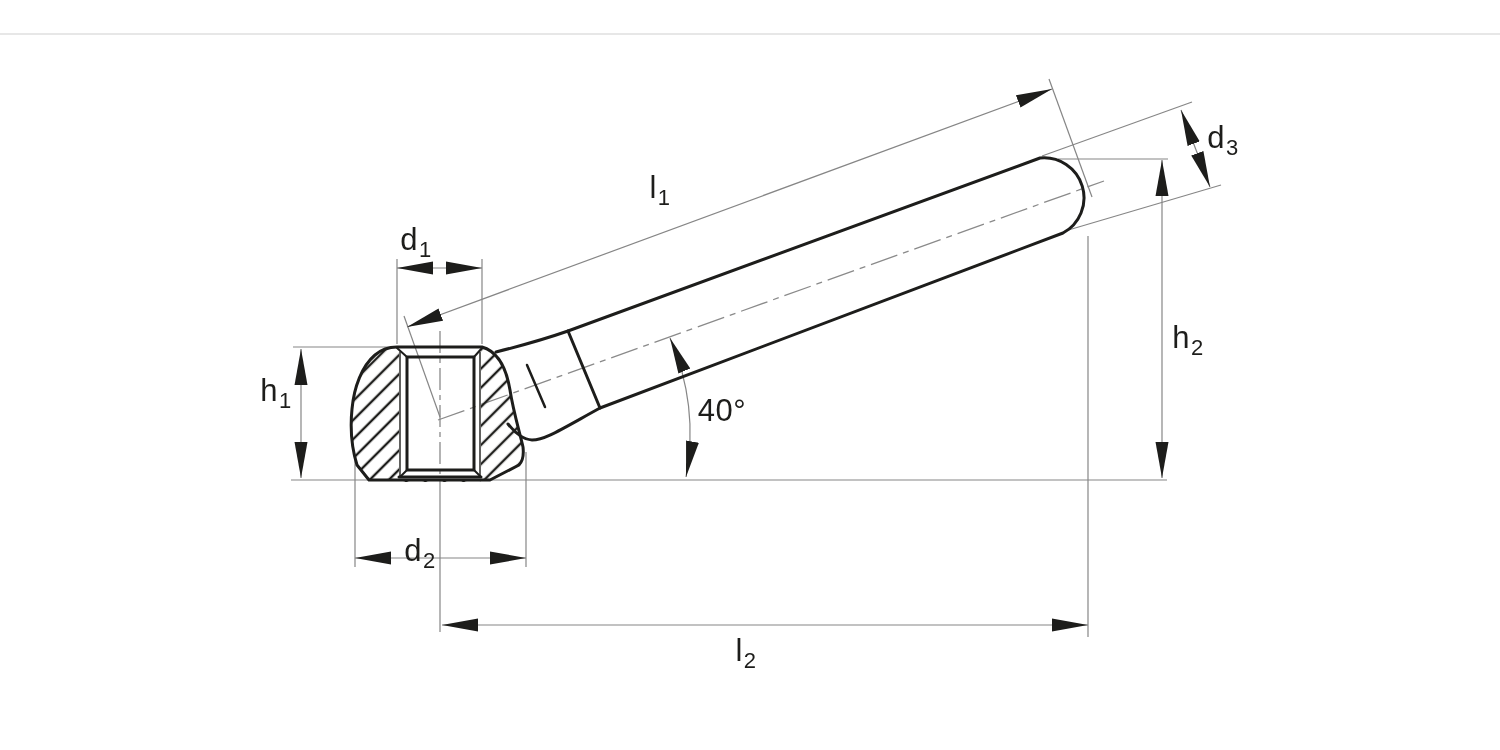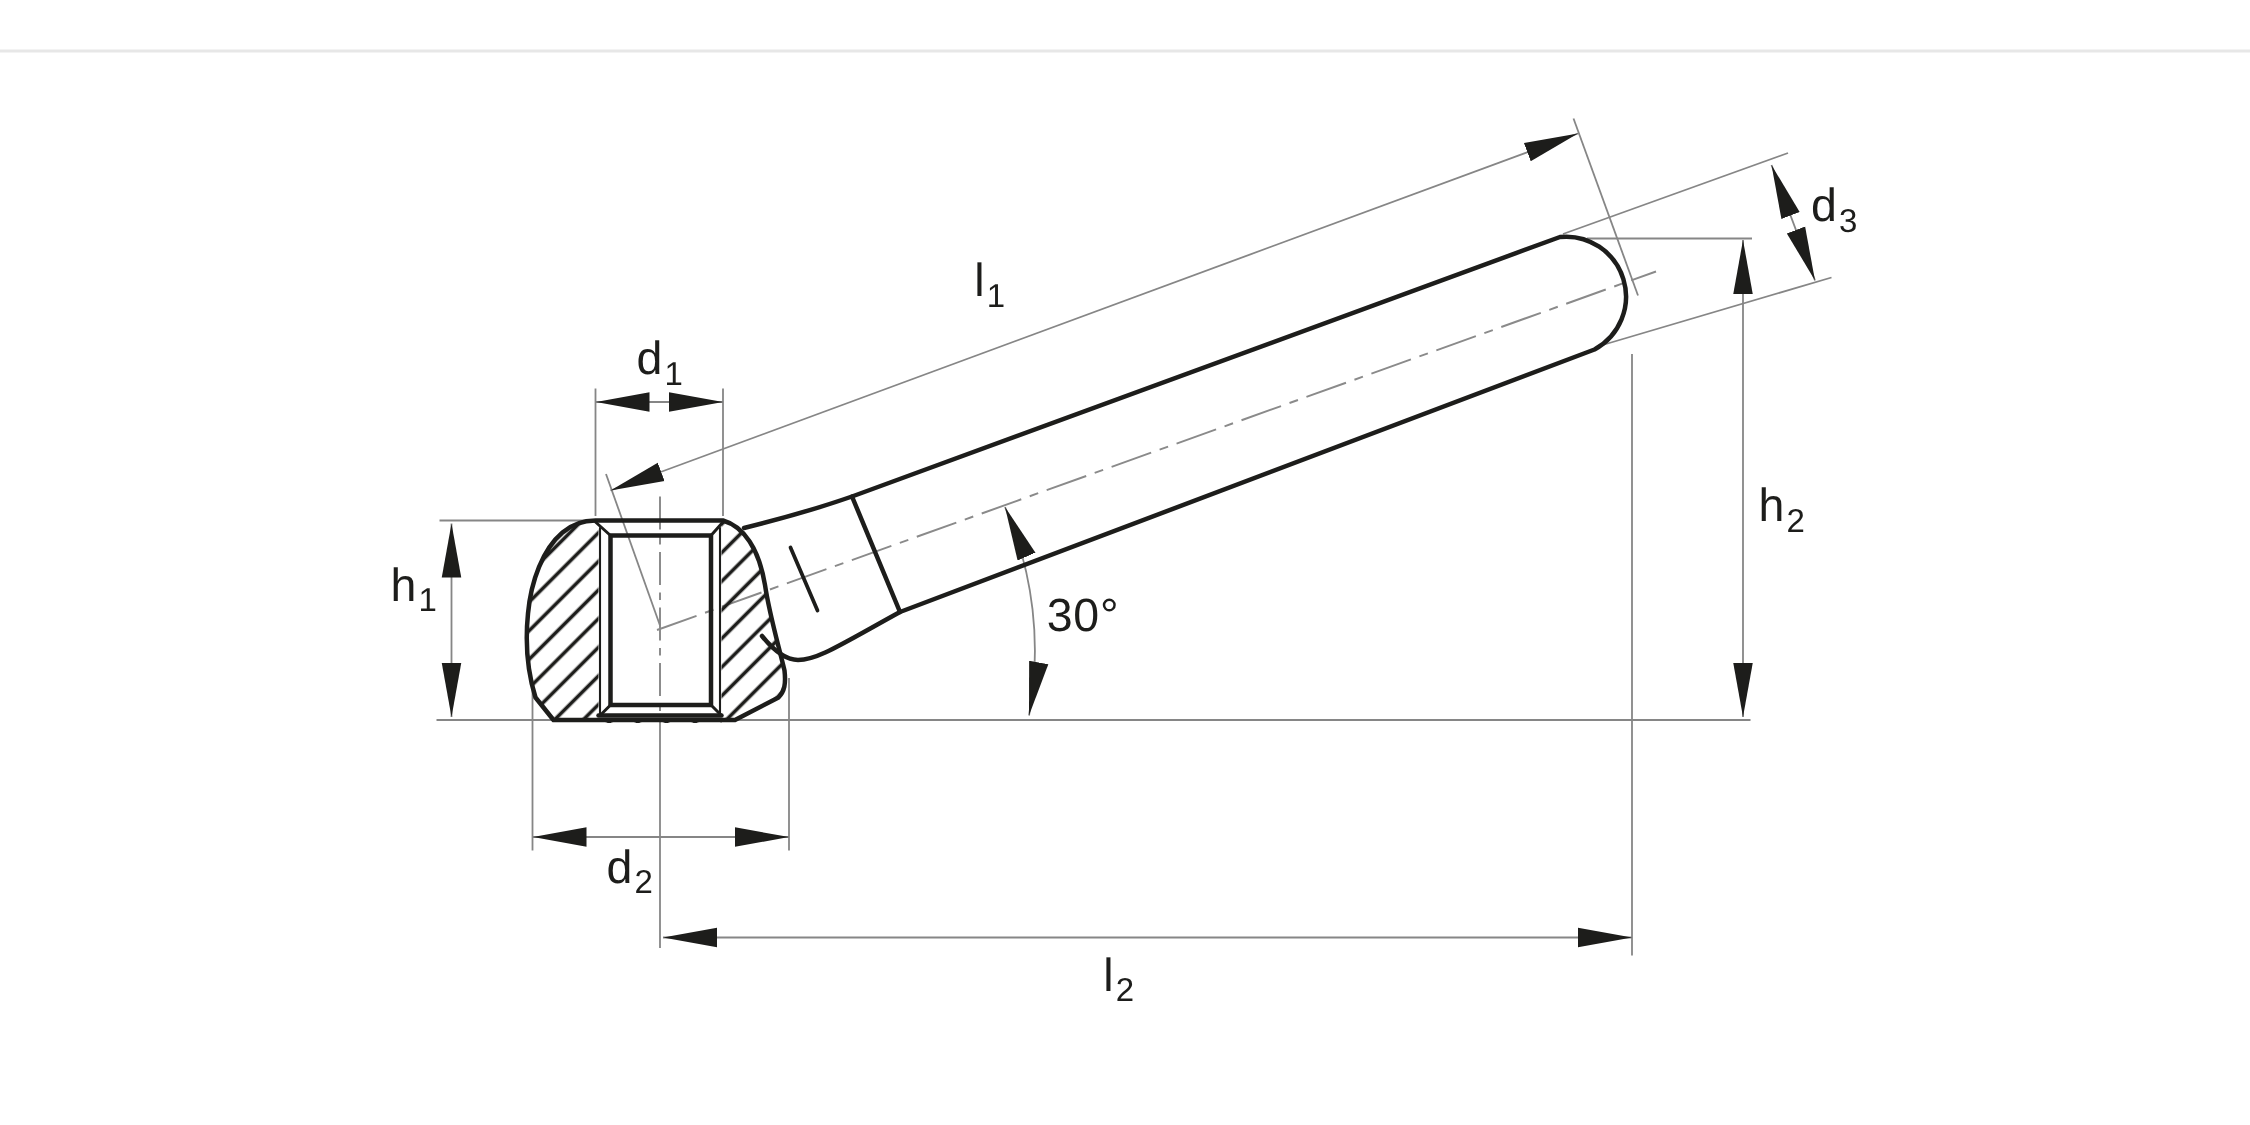--- a/index.html
+++ b/index.html
@@ -117,38 +117,38 @@
                L1040,158
                A40,40 0 0 1 1063,233
                L600,408
                C560,430 545,440 532,440
                C524,440 516,434 508,424"></path>
       <path stroke-width="3" d="M568,331 L600,408"></path>
       <path stroke-width="2.5" d="M527,365 L545,407"></path>
     </g>
   </svg>
 
-  <div class="dim-label" style="left:440px;top:239px">
+  <div class="dim-label" style="left:416px;top:239px">
     <span>d</span><span class="sub">1</span>
   </div>
   <div class="dim-label" style="left:660px;top:187px">
     <span>l</span><span class="sub">1</span>
   </div>
   <div class="dim-label" style="left:1223px;top:137px">
     <span>d</span><span class="sub">3</span>
   </div>
   <div class="dim-label" style="left:1188px;top:337px">
     <span>h</span><span class="sub">2</span>
   </div>
   <div class="dim-label" style="left:276px;top:390px">
     <span>h</span><span class="sub">1</span>
   </div>
   <div class="dim-label" style="left:722px;top:410px">
-    <span>30°</span>
+    <span>40°</span>
   </div>
-  <div class="dim-label" style="left:420px;top:578px">
+  <div class="dim-label" style="left:420px;top:550px">
     <span>d</span><span class="sub">2</span>
   </div>
   <div class="dim-label" style="left:746px;top:650px">
     <span>l</span><span class="sub">2</span>
   </div>
 
 </div>
 
 </body></html>

